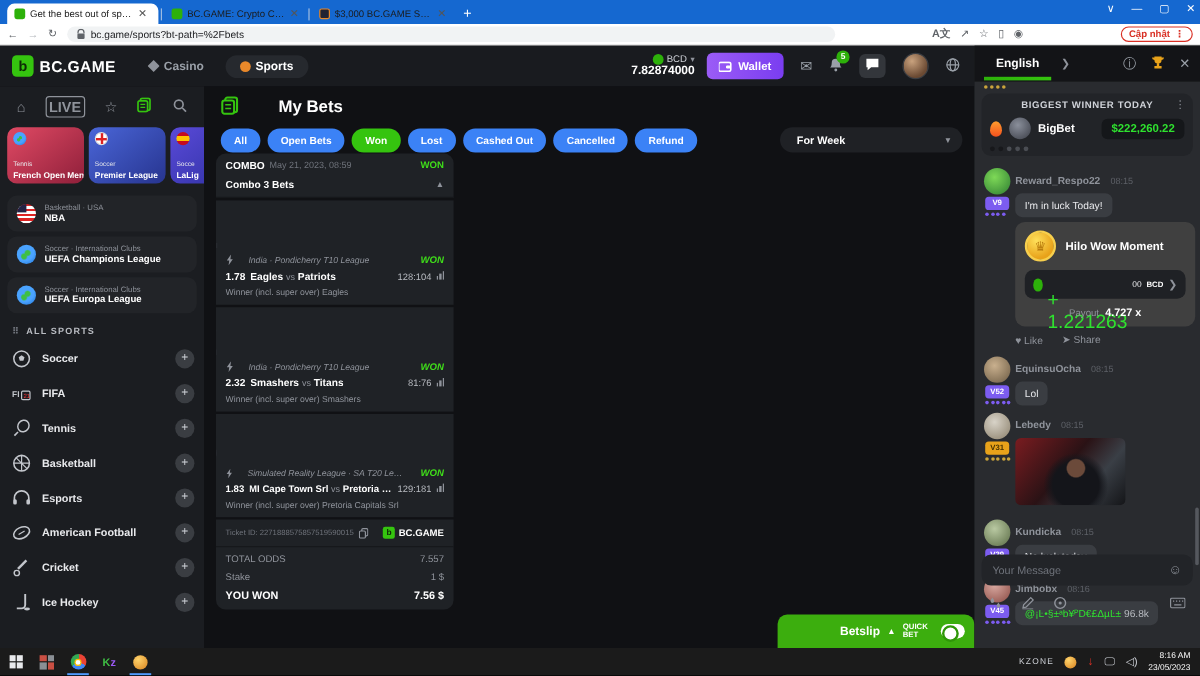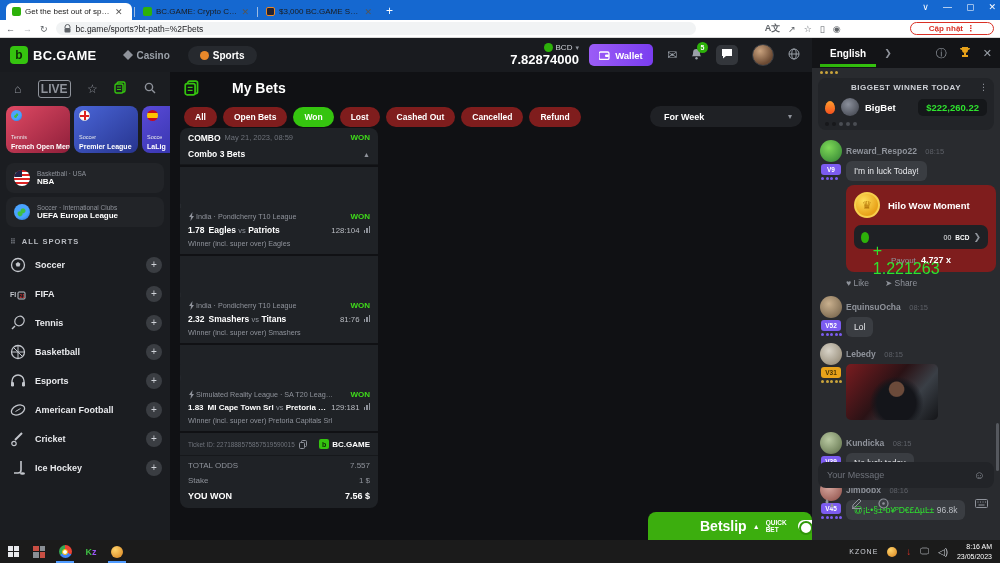--- a/index.html
+++ b/index.html
@@ -20,33 +20,33 @@
   .tabclose { color:#555; font-size:9px; flex:none; }
   .tabsep { width:1px; height:10px; background:#9dbbe2; margin:0 2px 3px; }
   .newtab { color:#fff; font-size:12px; margin:0 0 2px 8px; }
   #wincontrols { position:absolute; right:4px; top:2px; display:flex; gap:14px; color:#fff; font-size:9px; }
   #toolbar { left:0; top:20px; width:1000px; height:18px; background:#ffffff; display:flex; align-items:center;
              border-bottom:1px solid #d8d8d8; font-size:9px; color:#5f6368; padding:0 6px; gap:8px; }
   #urlbar { flex:0 0 640px; height:13px; background:#f1f3f4; border-radius:7px; display:flex; align-items:center;
             padding:0 8px; gap:5px; color:#202124; font-size:8.5px; }
   .tbicon { color:#5f6368; font-size:9px; }
   #updatebtn { margin-left:auto; border:1px solid #d93025; color:#d93025; border-radius:8px; font-size:8px;
-               padding:1px 18px; display:flex; gap:4px; align-items:center; font-weight:bold; }
+               padding:1px 6px; display:flex; gap:4px; align-items:center; font-weight:bold; }
 
   
   #navbar { left:0; top:38px; width:812px; height:34px; background:#191b1f; display:flex; align-items:center; }
   #logo { display:flex; align-items:center; gap:5px; margin-left:10px; }
   #logomark { width:18px; height:18px; background:#35c40f; border-radius:4px; color:#0d2b06; font-weight:bold;
               font-size:12px; display:flex; align-items:center; justify-content:center; }
   #logotext { color:#fff; font-weight:bold; font-size:13px; letter-spacing:.3px; }
   .navlink { color:#9aa0a8; font-size:10px; font-weight:bold; display:flex; gap:4px; align-items:center; }
   #sportsbtn { background:#26292e; border-radius:14px; padding:4px 12px; color:#fff; }
   #balance { margin-left:auto; text-align:right; color:#fff; }
   #balance .row1 { font-size:8px; color:#cfd2d8; display:flex; gap:3px; align-items:center; justify-content:flex-end; }
-  #balance .row2 { font-size:13px; font-weight:bold; }
+  #balance .row2 { font-size:10px; font-weight:bold; }
   .coin { width:9px; height:9px; border-radius:50%; background:#2db10a; display:inline-block; }
   #walletbtn { margin-left:10px; width:64px; height:22px; border-radius:5px; color:#fff; font-weight:bold; font-size:9.5px;
                background:linear-gradient(90deg,#9b5cf6,#7a3df0); display:flex; align-items:center; justify-content:center; gap:5px; }
   .navicon { color:#9aa0a8; font-size:12px; margin-left:14px; position:relative; }
   .navicon.activebox { background:#33363b; border-radius:5px; padding:3px 5px; color:#fff; }
   #bellbadge { position:absolute; top:-6px; right:-6px; background:#2db10a; color:#fff; border-radius:50%;
                width:11px; height:11px; font-size:7px; display:flex; align-items:center; justify-content:center; font-weight:bold; }
   #avatar { width:22px; height:22px; border-radius:50%; margin-left:14px;
             background:radial-gradient(circle at 35% 30%,#c9a27e,#6b4a33 70%); border:1px solid #3a3d42; }
 
@@ -86,38 +86,38 @@
   .sportrow .sname { color:#e8e9ec; font-size:9px; font-weight:bold; flex:1; }
   .plusbtn { width:16px; height:16px; border-radius:50%; background:#3a3d42; color:#cfd2d8; font-size:10px;
              display:flex; align-items:center; justify-content:center; }
   .sicon { width:16px; height:16px; color:#c3c6cc; }
 
   
   #main { left:170px; top:72px; width:642px; height:468px; background:#101114; }
   #mytitle { display:flex; align-items:center; gap:8px; padding:8px 0 6px 14px; }
   #mytitle h1 { color:#fff; font-size:14px; font-weight:bold;padding-left:24px; }
   #tabsrow { display:flex; align-items:center; gap:6px; padding:4px 10px 0 14px; }
-  .pill { background:#7f1d1d; color:#fff; font-size:8.5px; font-weight:bold; border-radius:11px; padding:5px 11px; white-space:nowrap; }
+  .pill { background:#3b82f6; color:#fff; font-size:8.5px; font-weight:bold; border-radius:11px; padding:5px 11px; white-space:nowrap; }
   .pill.active { background:#35c40f; }
   #weekdd { margin-left:auto; width:152px; height:21px; background:#1f2125; border-radius:12px; color:#fff;
             font-size:9px; font-weight:bold; display:flex; align-items:center; padding:0 10px 0 14px; }
   #weekdd .caret { margin-left:auto; color:#8f939b; font-size:8px; }
   #betcard { position:absolute; left:10px; top:56px; width:198px; display:flex; flex-direction:column; gap:2px; }
   .block { background:#1f2226; }
   .block.first { border-radius:8px 8px 0 0; }
   .block.last { border-radius:0 0 8px 8px; }
   #bethead { display:flex; padding:5px 8px 3px; gap:4px; }
   #bethead .btype { color:#fff; font-weight:bold; font-size:8.5px; }
   #bethead .bdate { color:#6f737b; font-size:7.5px; }
   .wontag { margin-left:auto; color:#3fdc1a; font-weight:bold; font-size:8px; }
   #comborow { display:flex; align-items:center; padding:3px 8px 5px; border-bottom:1px solid #16181b; }
   #comborow .clabel { color:#fff; font-size:8.5px; font-weight:bold; }
   #comborow .caret { margin-left:auto; color:#8f939b; font-size:7px; }
   .leg { position:relative; padding:5px 8px 6px; overflow:hidden; }
-  .leg .lrow1 { display:flex; gap:1px; align-items:flex-end; color:#8f939b; font-size:7.2px; white-space:nowrap; }
+  .leg .lrow1 { display:flex; gap:12px; align-items:flex-end; color:#8f939b; font-size:7.2px; white-space:nowrap;font-style:italic; }
   .leg .lrow1 .lg { overflow:hidden; text-overflow:ellipsis; max-width:138px; }
   .leg .lrow2 { display:flex; gap:4px; align-items:baseline; margin-top:4px; color:#fff; font-size:8.5px; white-space:nowrap; }
   .leg .odds { font-weight:bold; }
   .leg .teams { font-weight:bold; overflow:hidden; text-overflow:ellipsis; max-width:118px; }
   .leg .teams .vs { color:#8f939b; font-weight:normal; font-size:7.5px; }
   .leg .score { margin-left:auto; color:#b9bcc2; font-size:7.8px; }
   .leg .market { margin-top:4px; color:#8f939b; font-size:7.2px; white-space:nowrap; overflow:hidden; text-overflow:ellipsis; }
   .legnum { position:absolute; right:28px; top:2px; font-size:40px; font-weight:bold; color:#272a2f; z-index:0; line-height:1; }
   .leg > * { position:relative; z-index:1; }
   #ticketrow { display:flex; align-items:center; padding:6px 8px; gap:4px; }
@@ -128,21 +128,21 @@
   #bcbrand .txt { color:#fff; font-weight:bold; font-size:8px; }
   .totrow { display:flex; padding:3px 8px; font-size:8px; color:#8f939b; }
   .totrow .v { margin-left:auto; }
   .totrow.big { color:#fff; font-weight:bold; font-size:9px; padding-bottom:7px; }
   .minibars { display:inline-flex; gap:1px; align-items:flex-end; height:7px; }
   .minibars i { width:1.5px; background:#8f939b; display:block; }
 
   
   #betslipbar { left:648px; top:512px; width:164px; height:28px; background:#3cae0e; border-radius:8px 8px 0 0;
                 display:flex; align-items:center; padding:0 10px; gap:6px; color:#fff; }
-  #betslipbar .blabel { font-weight:bold; font-size:14px;padding-left:36px; }
+  #betslipbar .blabel { font-weight:bold; font-size:10px;padding-left:36px; }
   #betslipbar .up { font-size:7px; }
   #qb { margin-left:auto; display:flex; align-items:center; gap:5px; font-size:6.5px; font-weight:bold; }
   #qbtoggle { width:26px; height:12px; background:#fff; border-radius:7px; position:relative; }
   #qbtoggle:after { content:""; position:absolute; left:1px; top:1px; width:10px; height:10px; border-radius:50%;
                     background:#fff; border:2.5px solid #2f9708; }
 
   
   #chat { left:812px; top:38px; width:188px; height:502px; background:#292b2f; }
   #chathead { height:30px; background:#131417; display:flex; align-items:center; padding:0 8px; }
   #langtab { color:#fff; font-weight:bold; font-size:10px; position:relative; padding:8px 10px; }
@@ -172,21 +172,21 @@
            font-weight:bold; display:flex; align-items:center; justify-content:center; }
   .badge.purple { background:#7c5cf0; } .badge.gold { background:#e8a21a; color:#4a3403; }
   .lvldots { position:absolute; left:9px; top:41px; display:flex; gap:1.5px; }
   .lvldots i { width:3px; height:3px; border-radius:50%; background:#7c5cf0; }
   .lvldots.gold i { background:#caa43c; }
   .mname { color:#8f939b; font-weight:bold; font-size:8.5px; }
   .mtime { color:#5d6067; font-size:7.5px; margin-left:4px; }
   .bubble { display:inline-block; background:#3a3d42; color:#e8e9ec; border-radius:6px; padding:5px 8px; font-size:8.5px; margin-top:3px; }
   .bubble .greenchat { color:#2fe22f; }
   .bubble .amt { color:#b9bcc2; }
-  #hilocard { margin-top:4px; width:150px; background:#7f1d1d; border-radius:8px; padding:7px 8px; }
+  #hilocard { margin-top:4px; width:150px; background:#404040; border-radius:8px; padding:7px 8px; }
   #hilotop { display:flex; align-items:center; gap:8px; }
   .goldcoin { width:26px; height:26px; border-radius:50%; background:radial-gradient(circle at 35% 30%,#ffe05a,#e8a21a 70%);
               border:2px solid #f7cf4d; position:relative; }
   .goldcoin:after { content:"♛"; position:absolute; inset:0; display:flex; align-items:center; justify-content:center;
                     color:#b97c0e; font-size:11px; }
   #hilotop .htitle { color:#fff; font-weight:bold; font-size:9.5px; }
   #hiloamt { margin-top:7px; background:#1f2125; border-radius:7px; height:24px; display:flex; align-items:center;
              gap:4px; padding:0 7px; }
   #hiloamt .gc { width:11px; height:11px; border-radius:50%; background:#2db10a; }
   #hiloamt .val { color:#2fe22f; font-weight:normal; font-size:16px;margin-top:45px; }
@@ -382,20 +382,27 @@
         <div class="licon flag-us"></div>
         <div>
           <div class="meta">Basketball · USA</div>
           <div class="lname">NBA</div>
         </div>
       </div>
       <div class="leagueitem">
         <div class="licon globe"></div>
         <div>
           <div class="meta">Soccer · International Clubs</div>
+          <div class="lname">UEFA Champions League</div>
+        </div>
+      </div>
+      <div class="leagueitem">
+        <div class="licon globe"></div>
+        <div>
+          <div class="meta">Soccer · International Clubs</div>
           <div class="lname">UEFA Europa League</div>
         </div>
       </div>
     </div>
 
     <div class="secthead" style="padding-top:10px">
       <span style="color:#6f737b">⠿</span>
       <span>ALL SPORTS</span>
     </div>
 

